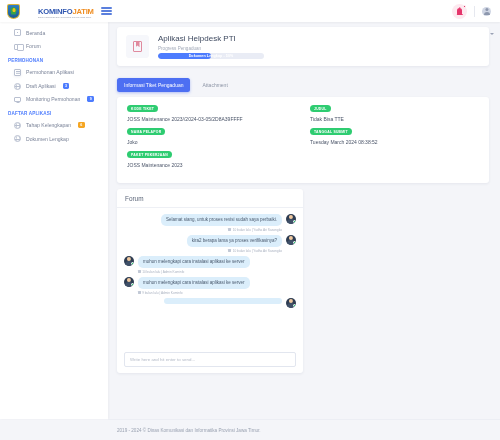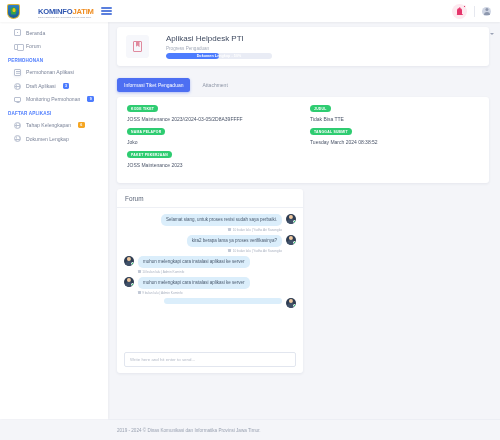--- a/index.html
+++ b/index.html
@@ -101,21 +101,21 @@
   .section{
     padding:5px 6px 2.5px 8px; font-size:4.6px; font-weight:bold;
     color:#4d7cfe; letter-spacing:.15px;
   }
 
   
   .main{ position:absolute; top:22px; left:108px; width:392px; height:397px; overflow:hidden; }
 
   .card{ background:#fff; border-radius:3px; box-shadow:0 1px 3px rgba(30,40,90,.07); }
 
-  .headcard{ margin:5px 11px 12px 9px; padding:7px 9px; display:flex; align-items:center; gap:17px; }
+  .headcard{ margin:5px 11px 12px 9px; padding:7px 9px; display:flex; align-items:center; gap:9px; }
   .docicon{
     width:23px;height:23px;border-radius:3px;background:#f6f7fb;
     display:flex;align-items:center;justify-content:center;flex:0 0 23px;
   }
   .docglyph{ width:9px;height:11px;border:0.9px solid #e08a9e;border-radius:1px;position:relative;}
   .docglyph:after{
     content:"";position:absolute;left:50%;top:-0.9px;transform:translateX(-50%);
     width:4px;height:6px;background:#e08a9e;
     clip-path:polygon(0 0,100% 0,100% 100%,50% 72%,0 100%);
   }

